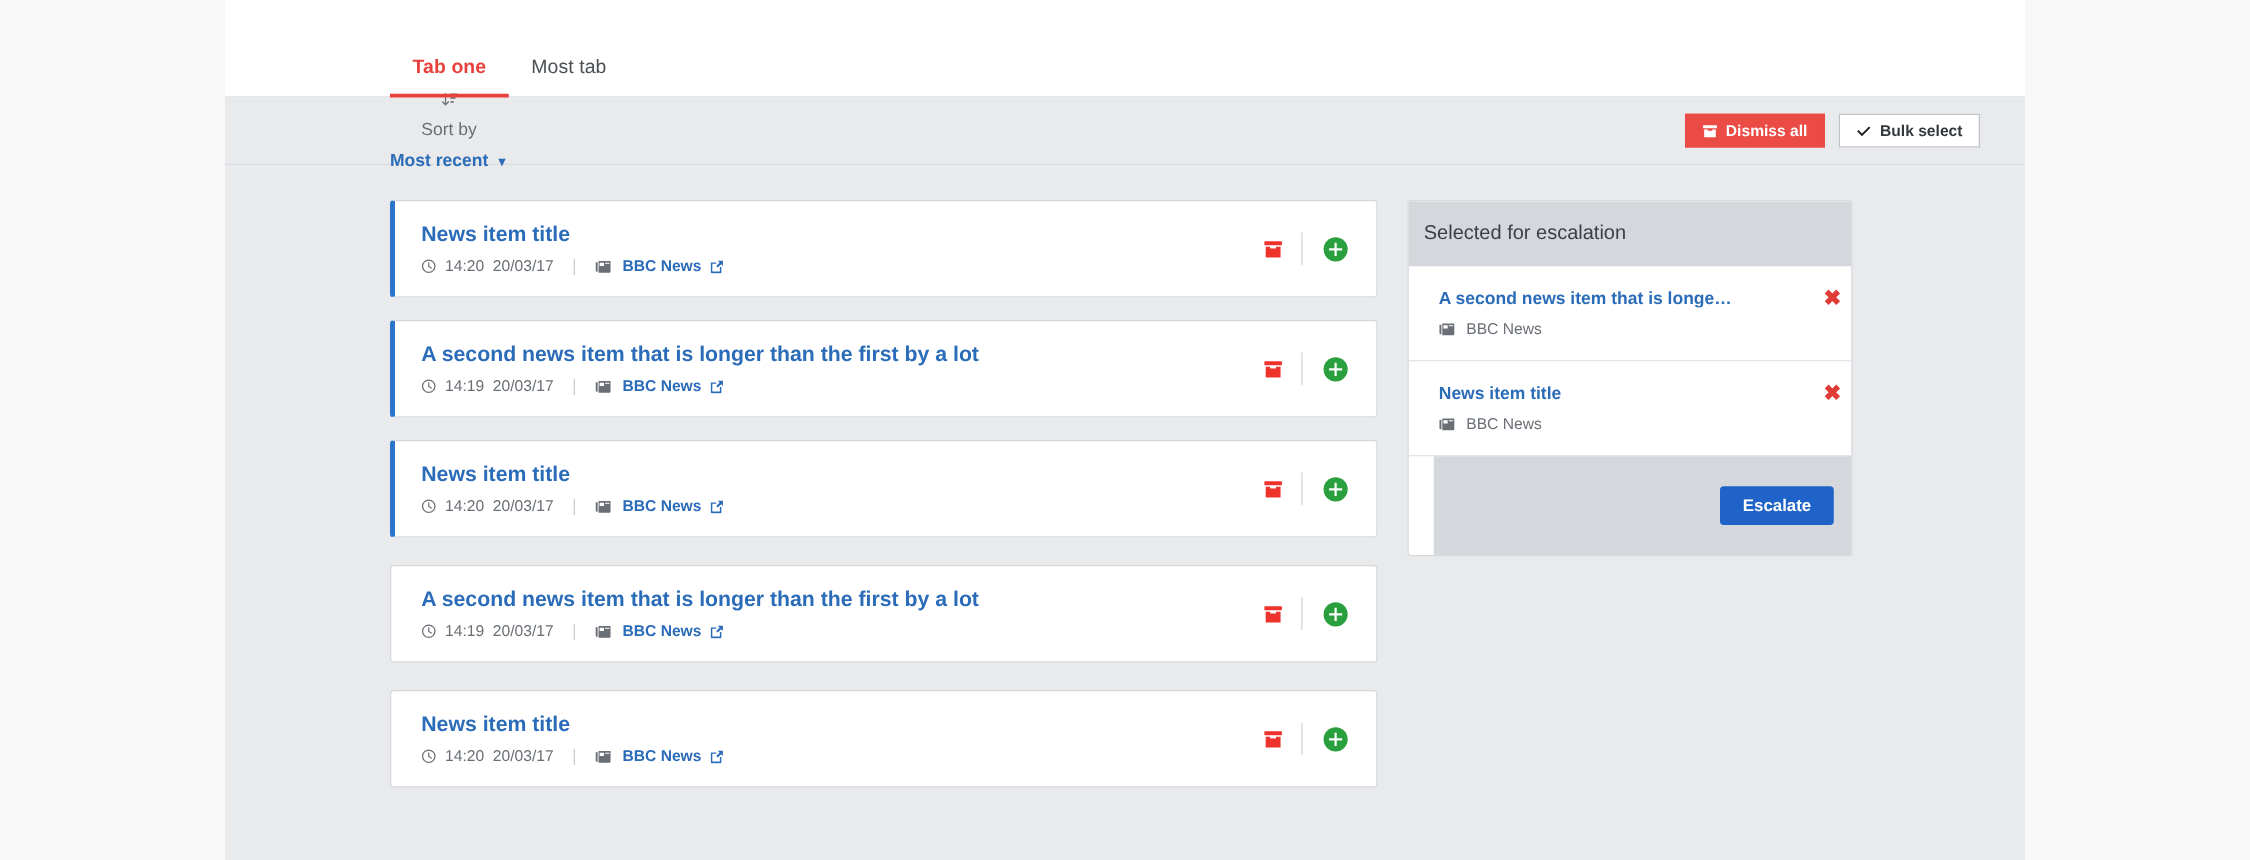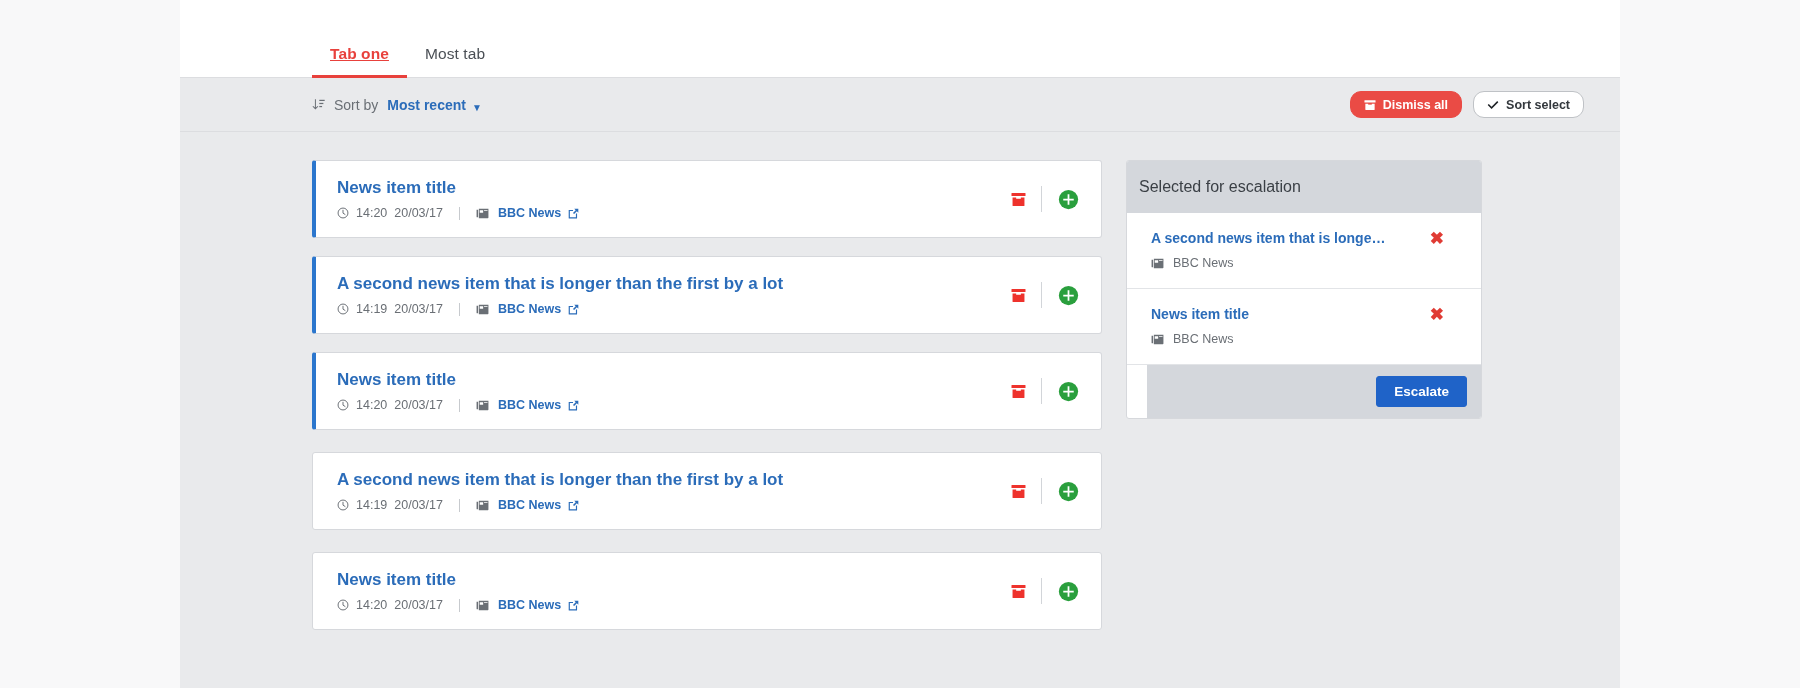--- a/index.html
+++ b/index.html
@@ -32,50 +32,50 @@
     border-bottom: 1px solid #dcdde0;
   }
   .tab {
     font-size: 15.5px;
     padding: 0 18px 14px 18px;
     color: #4a4f55;
     cursor: pointer;
     position: relative;
     letter-spacing: .1px;
   }
-  .tab.active { color: #e8413c; font-weight: bold; text-decoration: underline; }
+  .tab.active { color: #e8413c; font-weight: bold; }
   .tab.active::after {
     content: "";
     position: absolute;
     left: 0; right: 0; bottom: -1px;
     height: 3px;
     background: #e8413c;
   }
 
   
   .toolbar {
     height: 54px;
     background: #e9eaec;
     border-bottom: 1px solid #dcdde0;
     display: flex;
     align-items: center;
     padding: 0 36px 0 132px;
   }
-  .sortwrap { display: flex; align-items: center; gap: 9px; }
+  .sortwrap { display: flex; align-items: center; gap: 9px; flex-direction: column; }
   .sort-icon { color: #6a6f75; display: flex; align-items: center; }
   .sort-label { font-size: 14px; color: #6a6f75; }
   .sort-value {
     font-size: 14px; color: #2b6cb9; font-weight: bold;
     cursor: pointer; display: flex; align-items: flex-end; gap: 6px;
   }
   .chev { font-size: 10px; line-height: 1; }
 
   .tb-actions { margin-left: auto; display: flex; align-items: center; gap: 11px; }
   .btn {
-    height: 27px; border-radius: 11px; font-size: 12.5px; font-weight: bold;
+    height: 27px; border-radius: 0; font-size: 12.5px; font-weight: bold;
     display: flex; align-items: center; gap: 7px; padding: 0 13px; cursor: pointer;
     white-space: nowrap;
   }
   .btn-danger { background: #ea4b45; color: #ffffff; border: 1px solid #ea4b45; }
   .btn-light  { background: #ffffff; color: #33383d; border: 1px solid #bfc2c6; }
 
   
   .content {
     height: 556px;
     background: #e9eaec;
@@ -122,33 +122,33 @@
   
   .panel {
     width: 356px; flex: none; align-self: flex-start;
     border: 1px solid #d6d8dc; border-radius: 3px; overflow: hidden;
     background: #ffffff;
   }
   .panel-head {
     background: #d4d7dc; padding: 17px 12px; font-size: 16px; color: #3a3f45;
   }
   .panel-row {
-    padding: 17px 37px 18px 24px;
+    padding: 17px 8px 18px 24px;
     border-bottom: 1px solid #e2e4e7;
     display: flex; align-items: flex-start;
   }
   .panel-row:last-of-type { border-bottom: 1px solid #d6d8dc; }
   .pr-main { flex: 1; min-width: 0; }
   .pr-title {
     font-size: 14px; color: #2b6cb9; font-weight: bold; margin-bottom: 10px;
     cursor: pointer; white-space: nowrap; overflow: hidden; text-overflow: ellipsis;
   }
   .pr-src { display: flex; align-items: center; gap: 9px; font-size: 12.5px; color: #6a6f75; }
   .pr-remove { color: #e03b34; font-size: 17px; font-weight: bold; cursor: pointer; line-height: 1; padding-left: 10px; }
-  .panel-foot { background: #d4d7dc; padding: 11px 14px; display: flex; justify-content: flex-end; margin-left: 20px; }
+  .panel-foot { background: #d4d7dc; padding: 24px 14px; display: flex; justify-content: flex-end; margin-left: 20px; }
   .btn-primary {
     background: #1f63c8; color: #ffffff; border: 1px solid #1f63c8; border-radius: 3px;
     font-size: 13.5px; font-weight: bold; padding: 7px 17px; cursor: pointer;
   }
 
   svg { display: block; }
 </style>
 </head>
 <body>
 
@@ -190,21 +190,21 @@
           </svg>
         </span>
         <span>Dismiss all</span>
       </div>
       <div class="btn btn-light">
         <span>
           <svg width="12" height="12" viewBox="0 0 16 16" fill="#1d2125">
             <path d="M6.1 13.3L0.9 8.1l1.5-1.5 3.7 3.7L13.6 2.8l1.5 1.5z"></path>
           </svg>
         </span>
-        <span>Sort select</span>
+        <span>Bulk select</span>
       </div>
     </div>
   </div>
 
   <div class="content">
 
     <div class="feed">
 
       <div class="card accent">
         <div class="card-main">

